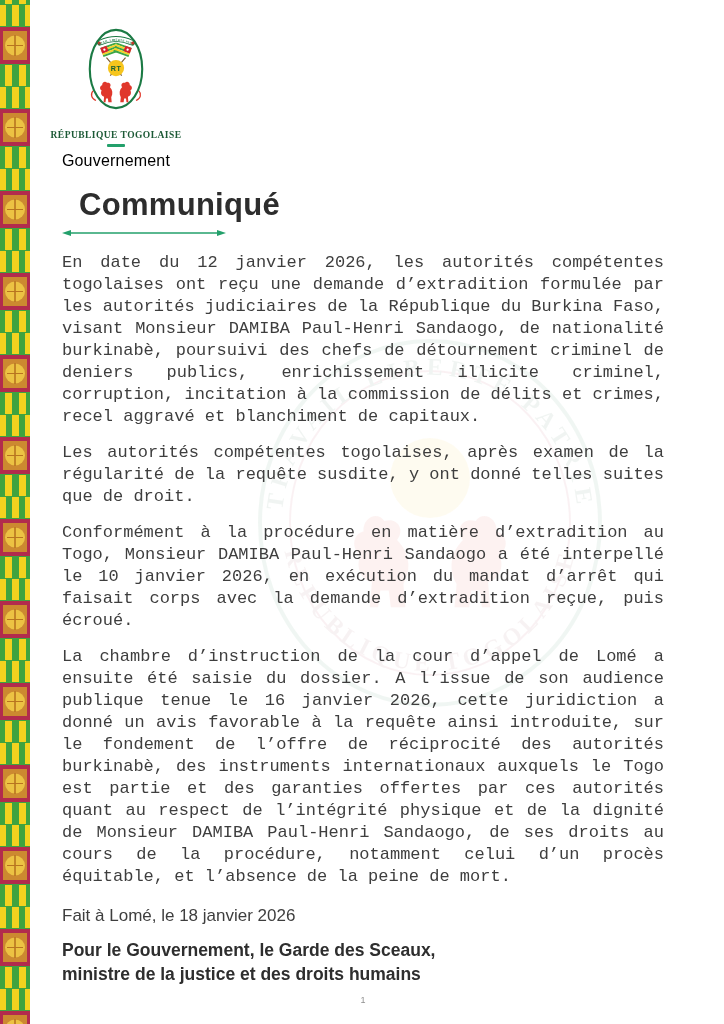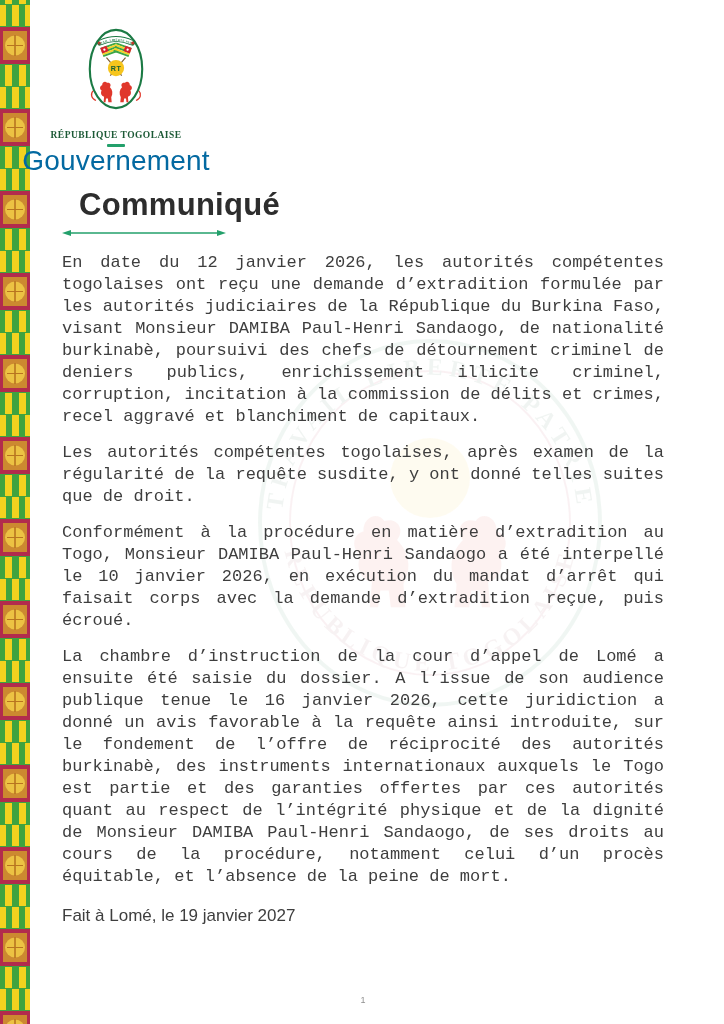--- a/index.html
+++ b/index.html
@@ -22,21 +22,21 @@
 
   .logo-block { margin-top:28px; width:108px; display:flex; flex-direction:column; align-items:center; }
   .logo-svg { display:block; }
   .republic-name {
     margin-top:20px;
     font-family:"Liberation Serif", serif;
     font-weight:700; font-size:9.5px; line-height:11px;
     letter-spacing:.45px; color:#1c5a36; white-space:nowrap;
   }
   .green-dash { width:18px; height:2.5px; background:#23a06b; margin:3px 0 3px; border-radius:1px; }
-  .government-label { font-size:28px; line-height:21px; color:#0369a1; letter-spacing:.2px; }
+  .government-label { font-size:16px; line-height:21px; color:#000000; letter-spacing:.2px; }
 
   .doc-title {
     margin:15px 0 0 17px;
     font-size:31px; line-height:37px; font-weight:700;
     color:#2d2d2d; letter-spacing:.3px;
   }
   .title-arrow { display:block; margin-top:5px; }
 
   .body-text { margin-top:14px; }
   .para {
@@ -155,19 +155,23 @@
     <polygon points="0,5 9,2 9,8" fill="#23a06b"></polygon>
     <polygon points="164,5 155,2 155,8" fill="#23a06b"></polygon>
   </svg>
 
   <div class="body-text">
     <p class="para">En date du 12 janvier 2026, les autorités compétentes togolaises ont reçu une demande d’extradition formulée par les autorités judiciaires de la République du Burkina Faso, visant Monsieur DAMIBA Paul-Henri Sandaogo, de nationalité burkinabè, poursuivi des chefs de détournement criminel de deniers publics, enrichissement illicite criminel, corruption, incitation à la commission de délits et crimes, recel aggravé et blanchiment de capitaux.</p>
     <p class="para">Les autorités compétentes togolaises, après examen de la régularité de la requête susdite, y ont donné telles suites que de droit.</p>
     <p class="para">Conformément à la procédure en matière d’extradition au Togo, Monsieur DAMIBA Paul-Henri Sandaogo a été interpellé le 10 janvier 2026, en exécution du mandat d’arrêt qui faisait corps avec la demande d’extradition reçue, puis écroué.</p>
     <p class="para">La chambre d’instruction de la cour d’appel de Lomé a ensuite été saisie du dossier. A l’issue de son audience publique tenue le 16 janvier 2026, cette juridiction a donné un avis favorable à la requête ainsi introduite, sur le fondement de l’offre de réciprocité des autorités burkinabè, des instruments internationaux auxquels le Togo est partie et des garanties offertes par ces autorités quant au respect de l’intégrité physique et de la dignité de Monsieur DAMIBA Paul-Henri Sandaogo, de ses droits au cours de la procédure, notamment celui d’un procès équitable, et l’absence de la peine de mort.</p>
 
-    <p class="dateline">Fait à Lomé, le 19 janvier 2027</p>
+    <p class="dateline">Fait à Lomé, le 18 janvier 2026</p>
 
+    <div class="signature">
+      <div>Pour le Gouvernement, le Garde des Sceaux,</div>
+      <div>ministre de la justice et des droits humains</div>
+    </div>
   </div>
 
 </div>
 
 <div class="page-number">1</div>
 
 </body></html>

